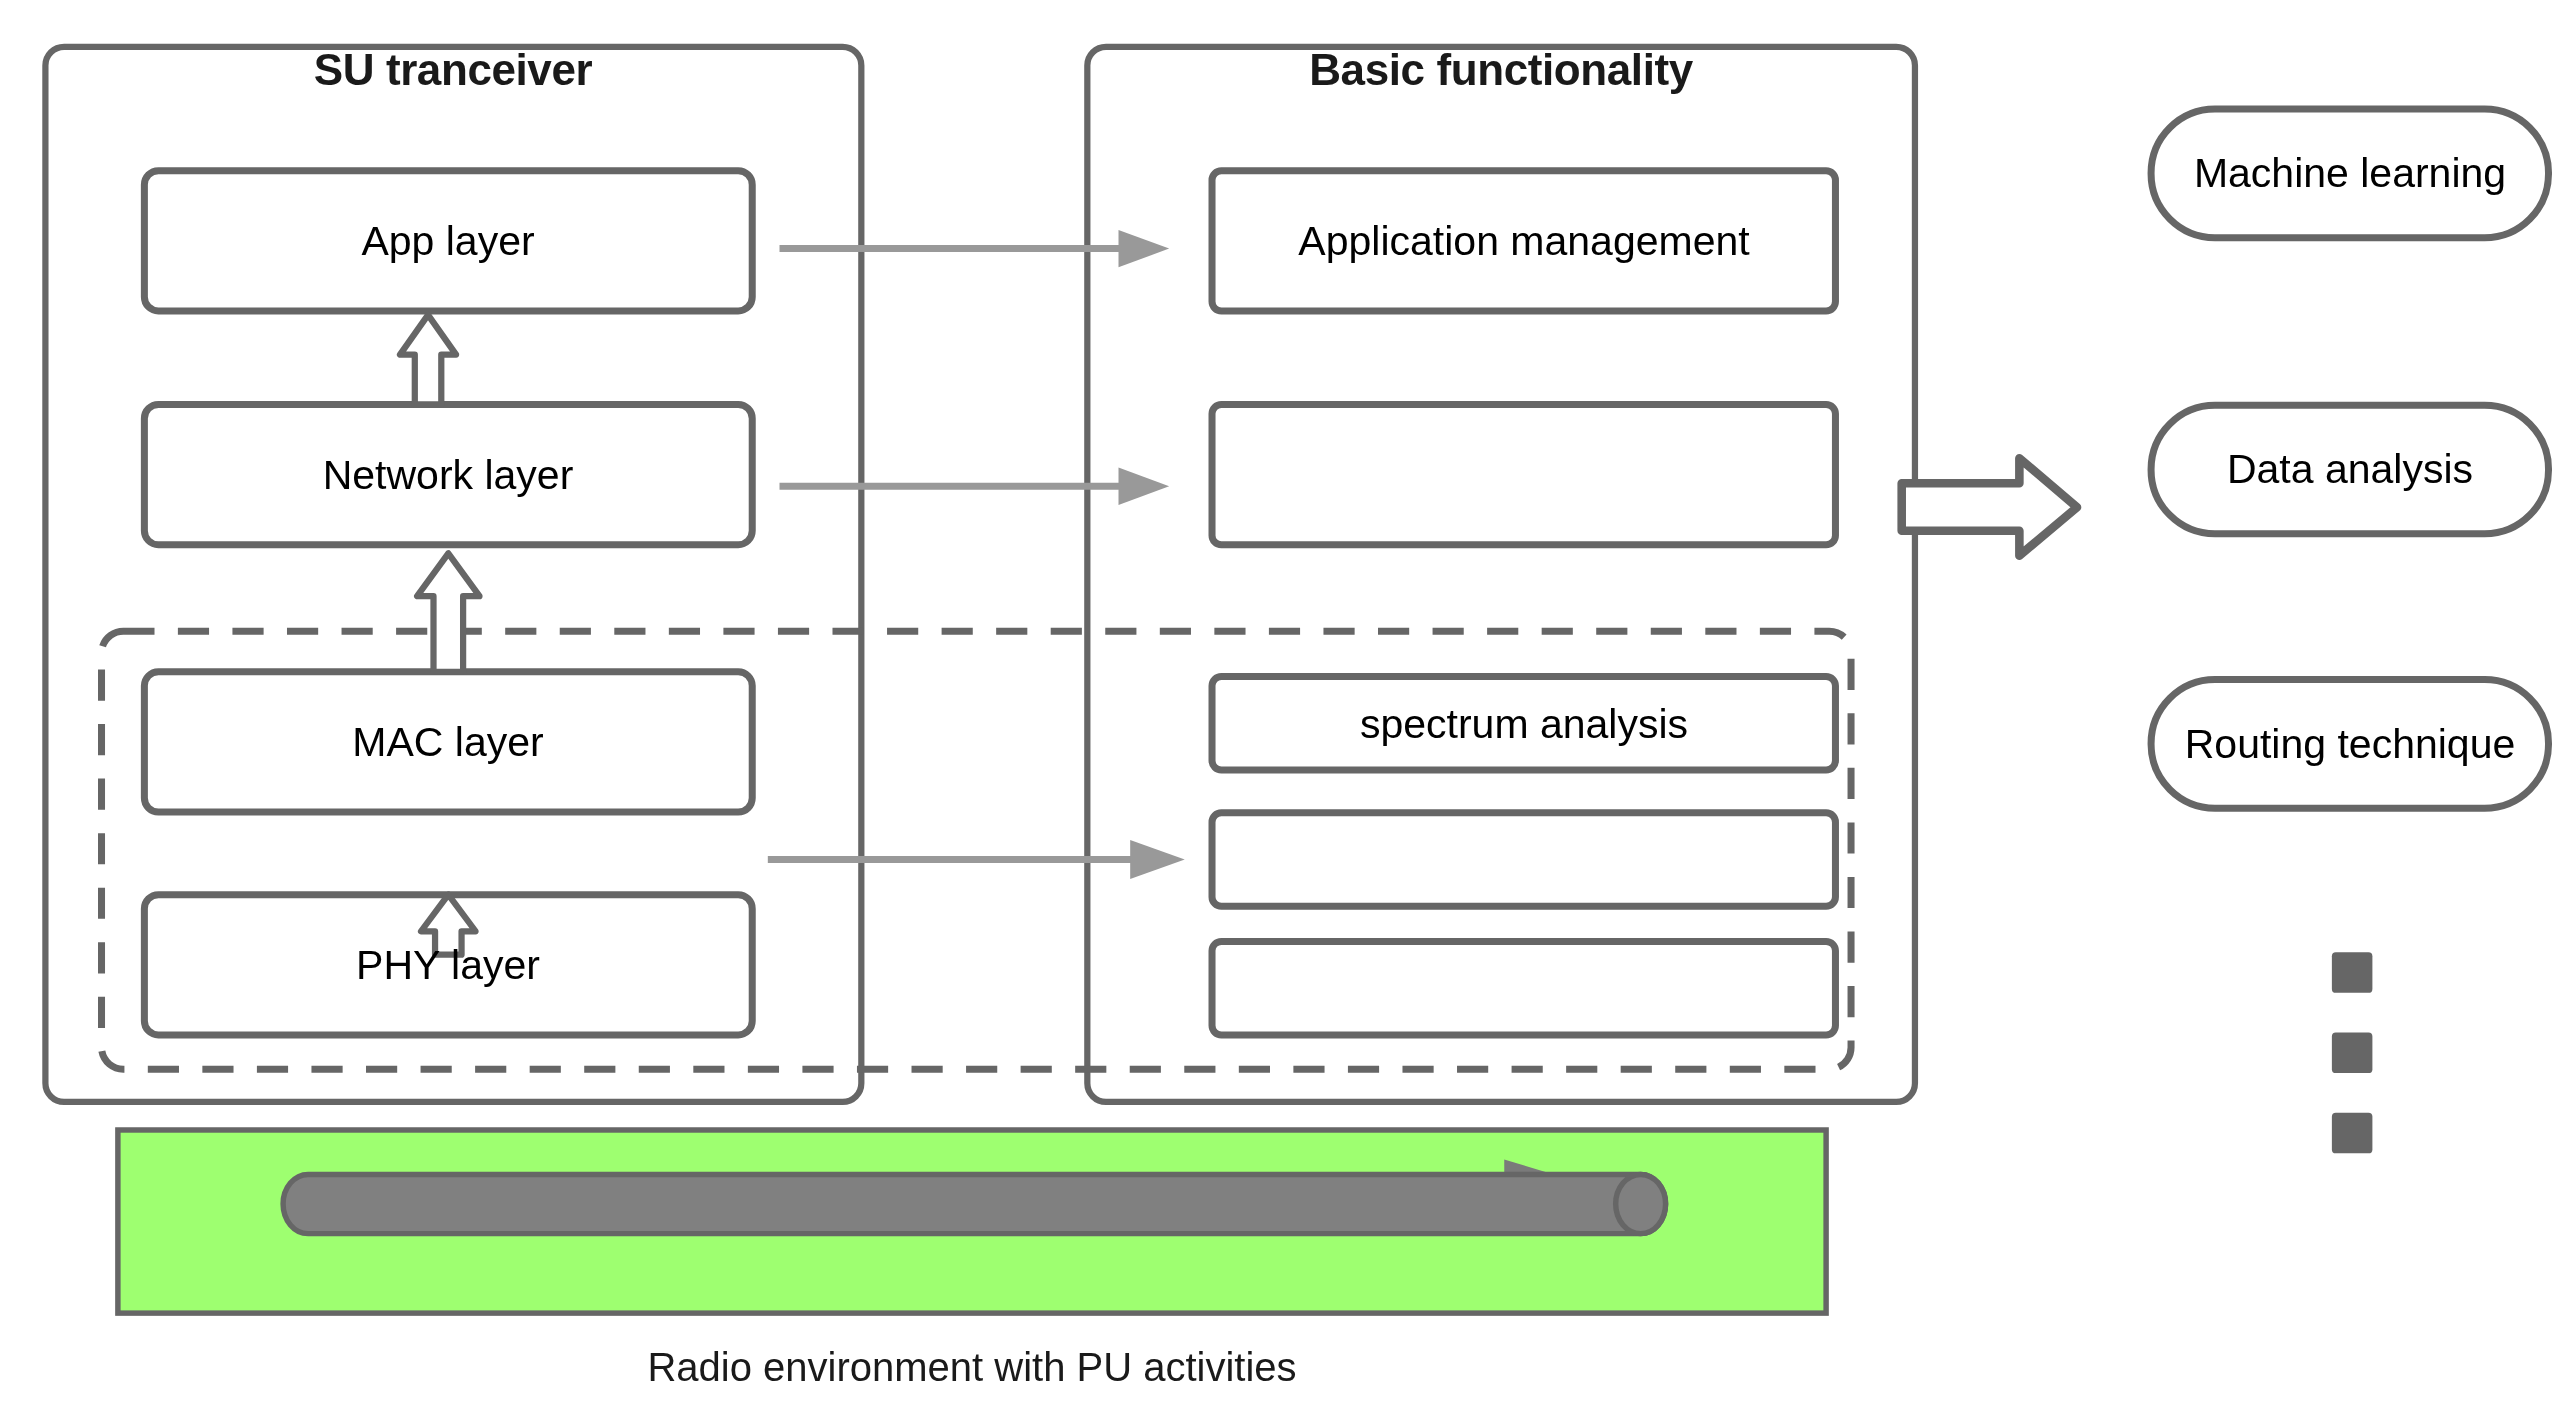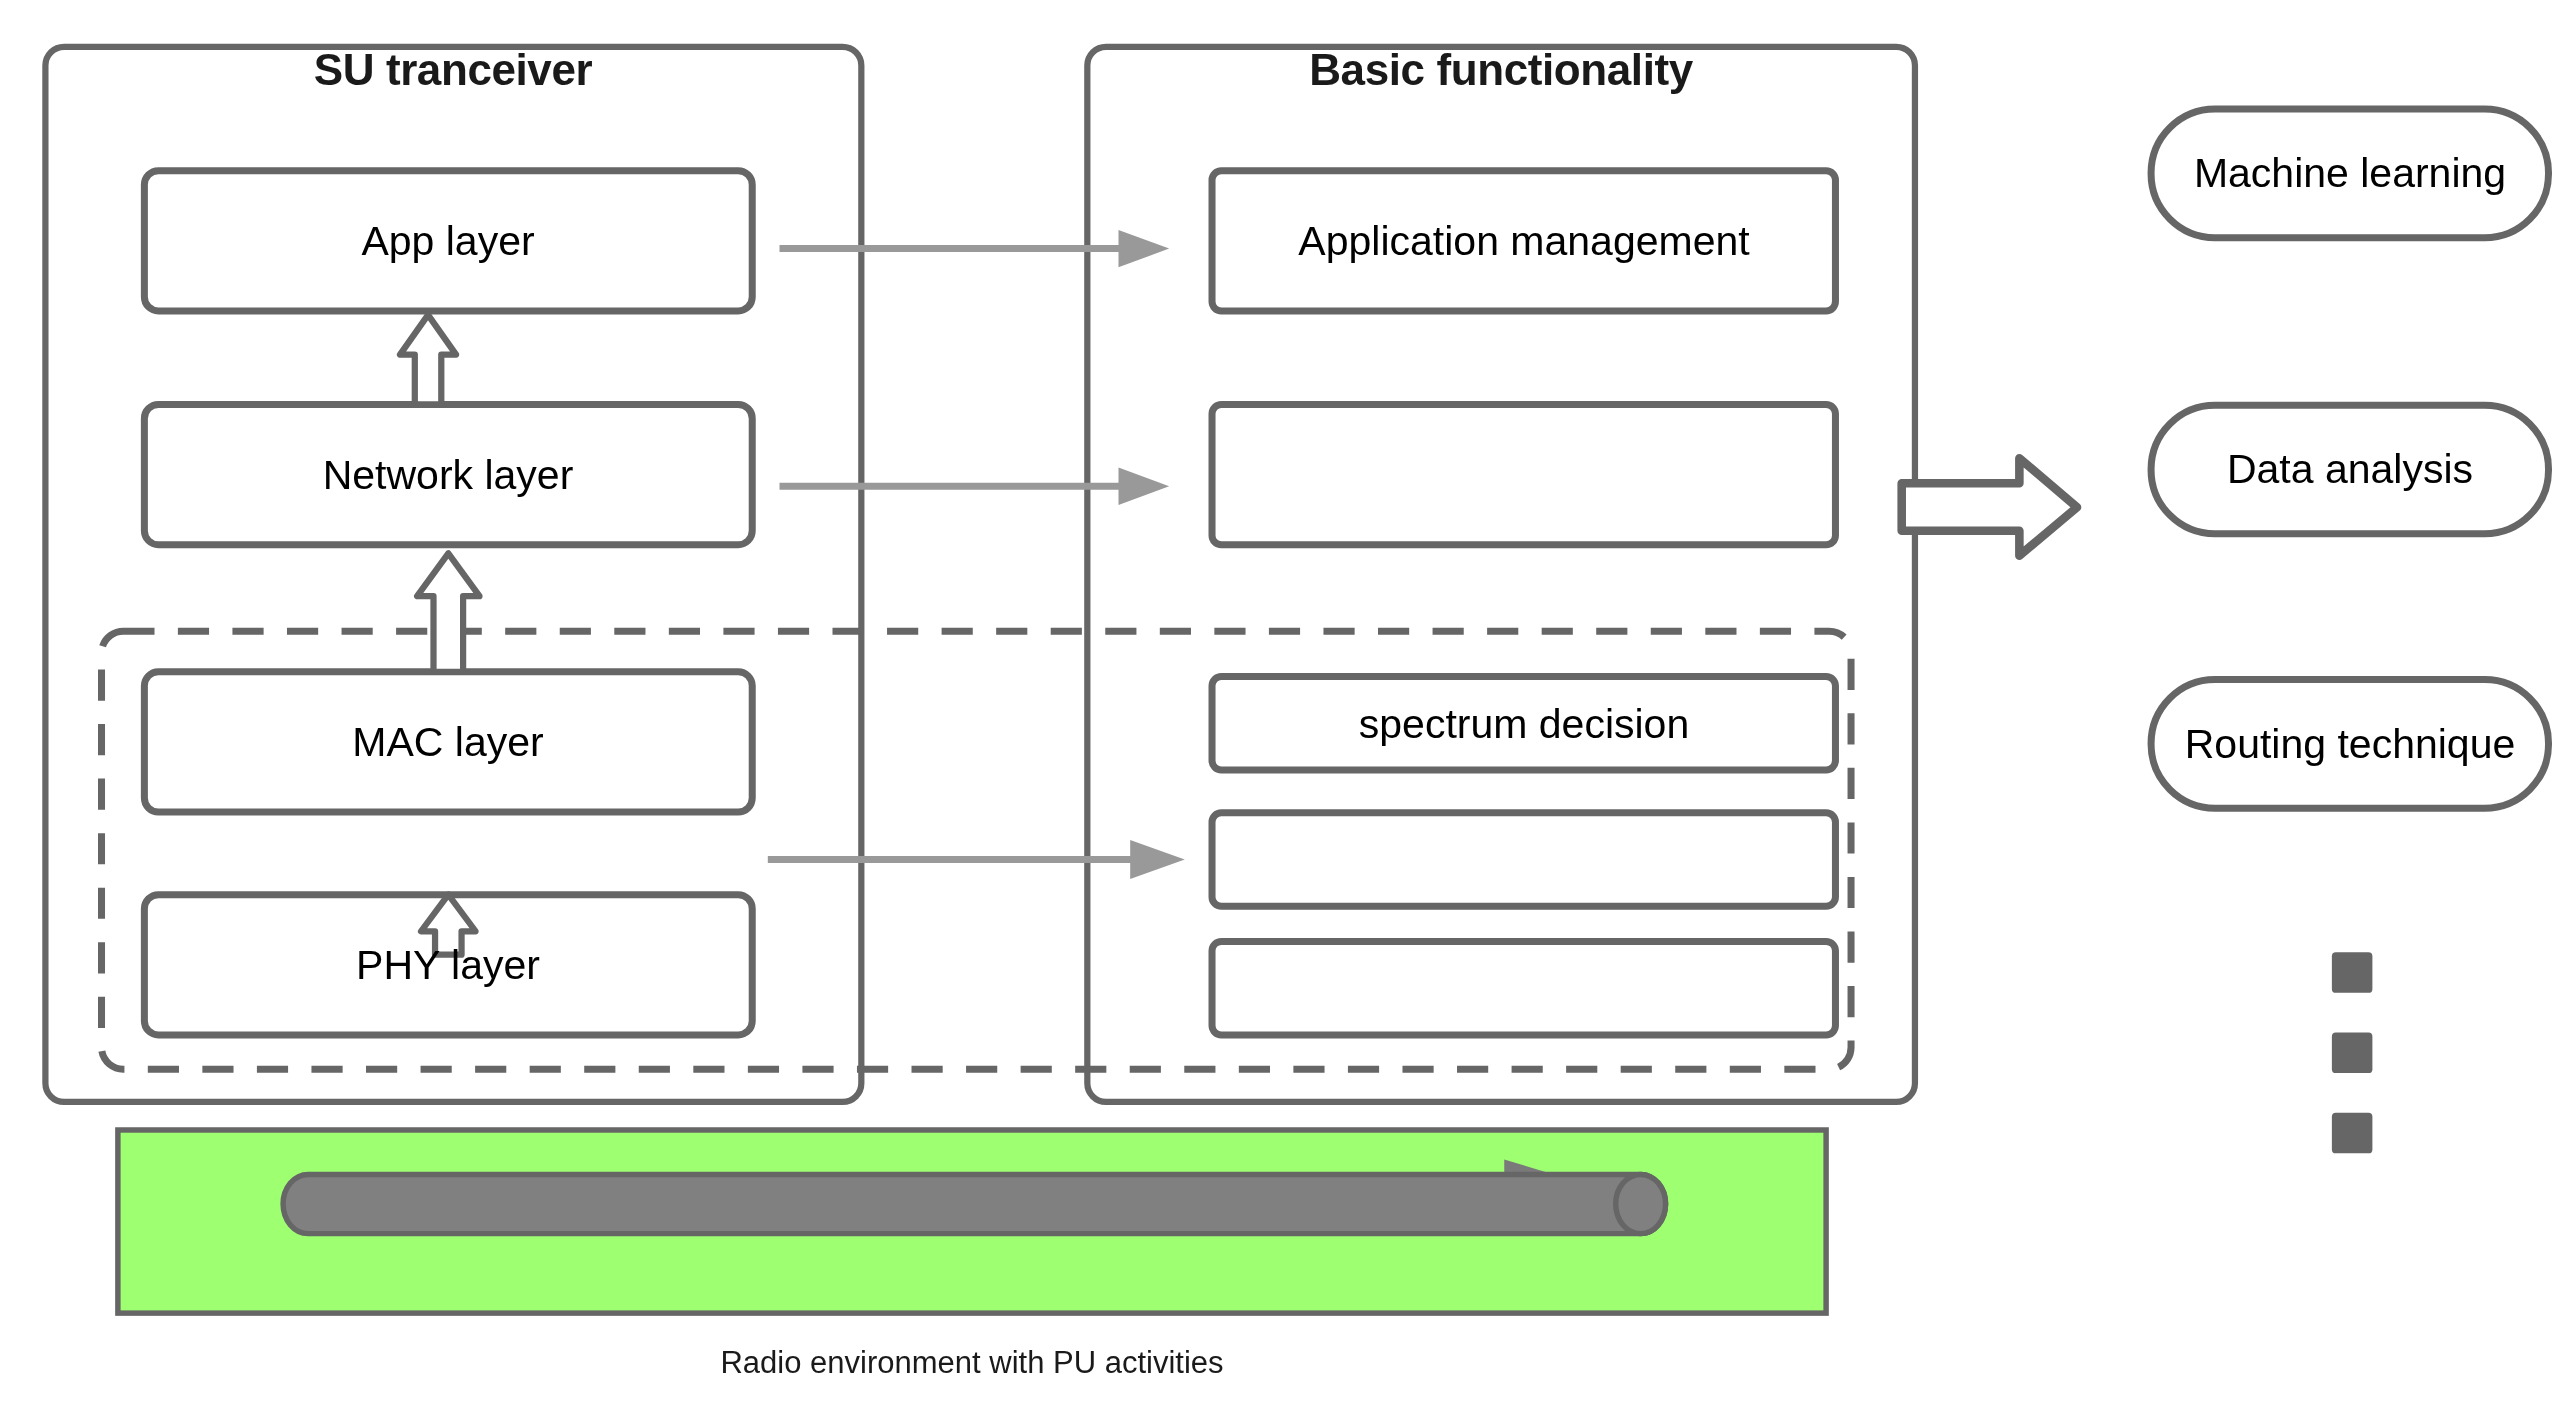--- a/index.html
+++ b/index.html
@@ -48,21 +48,21 @@
     font-size: 41px;
     color: #000000;
     text-align: center;
     white-space: nowrap;
     display: flex;
     align-items: center;
     justify-content: center;
   }
   .caption {
     position: absolute;
-    font-size: 31px;
+    font-size: 40px;
     color: #1a1a1a;
     white-space: nowrap;
     text-align: center;
   }
   .hit {
     position: absolute;
   }
 </style>
 </head>
 <body>
@@ -133,21 +133,21 @@
   <div class="panel-title" style="left:45px; top:45px; width:816px;">SU tranceiver</div>
 
   <div class="panel-title" style="left:1087px; top:45px; width:828px;">Basic functionality</div>
 
   <div class="box-label" style="left:144px; top:171px; width:608px; height:140px;">App layer</div>
   <div class="box-label" style="left:144px; top:405px; width:608px; height:140px;">Network layer</div>
   <div class="box-label" style="left:144px; top:672px; width:608px; height:140px;">MAC layer</div>
   <div class="box-label" style="left:144px; top:895px; width:608px; height:140px;">PHY layer</div>
 
   <div class="box-label" style="left:1212px; top:171px; width:624px; height:140px;">Application management</div>
-  <div class="box-label" style="left:1212px; top:677px; width:624px; height:94px;">spectrum decision</div>
+  <div class="box-label" style="left:1212px; top:677px; width:624px; height:94px;">spectrum analysis</div>
 
   <div class="pill-label" style="left:2151px; top:109px; width:398px; height:129px;">Machine learning</div>
   <div class="pill-label" style="left:2151px; top:405px; width:398px; height:129px;">Data analysis</div>
   <div class="pill-label" style="left:2151px; top:680px; width:398px; height:129px;">Routing technique</div>
 
   <div class="caption" style="left:118px; top:1345px; width:1708px;">Radio environment with PU activities</div>
 
   <div class="hit" style="left:144px; top:171px; width:608px; height:140px;"></div>
   <div class="hit" style="left:144px; top:405px; width:608px; height:140px;"></div>
   <div class="hit" style="left:144px; top:672px; width:608px; height:140px;"></div>

